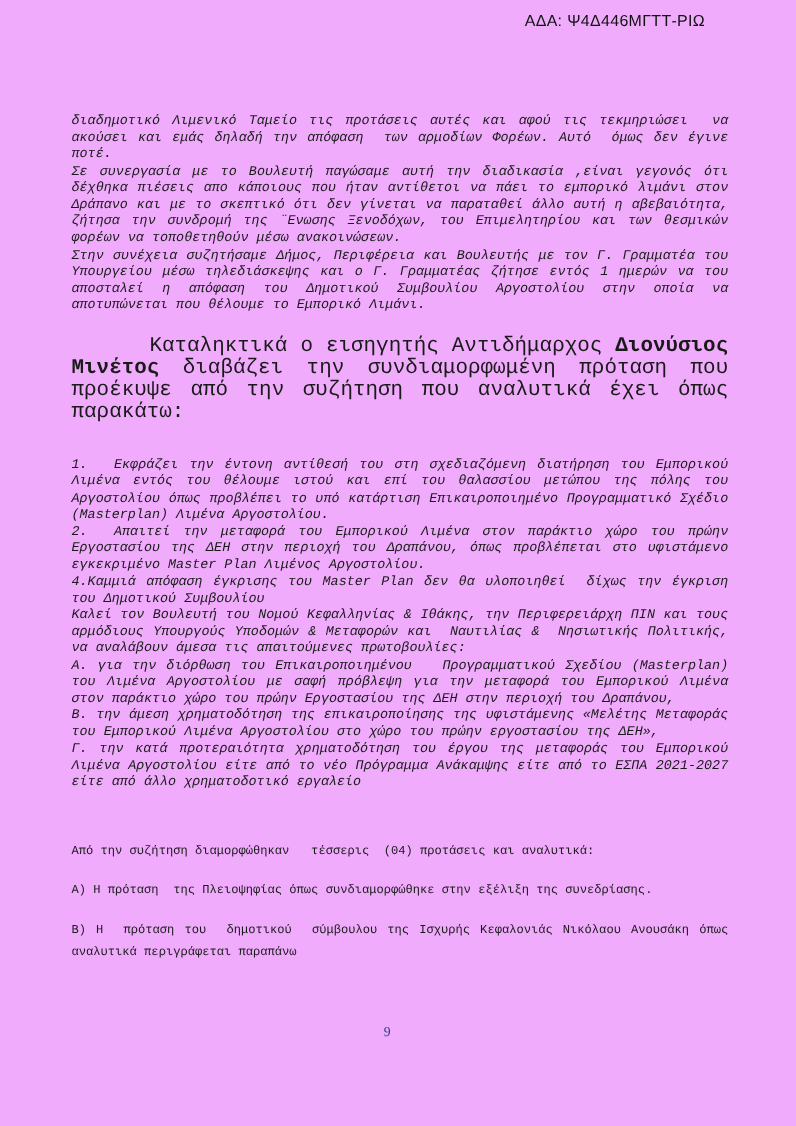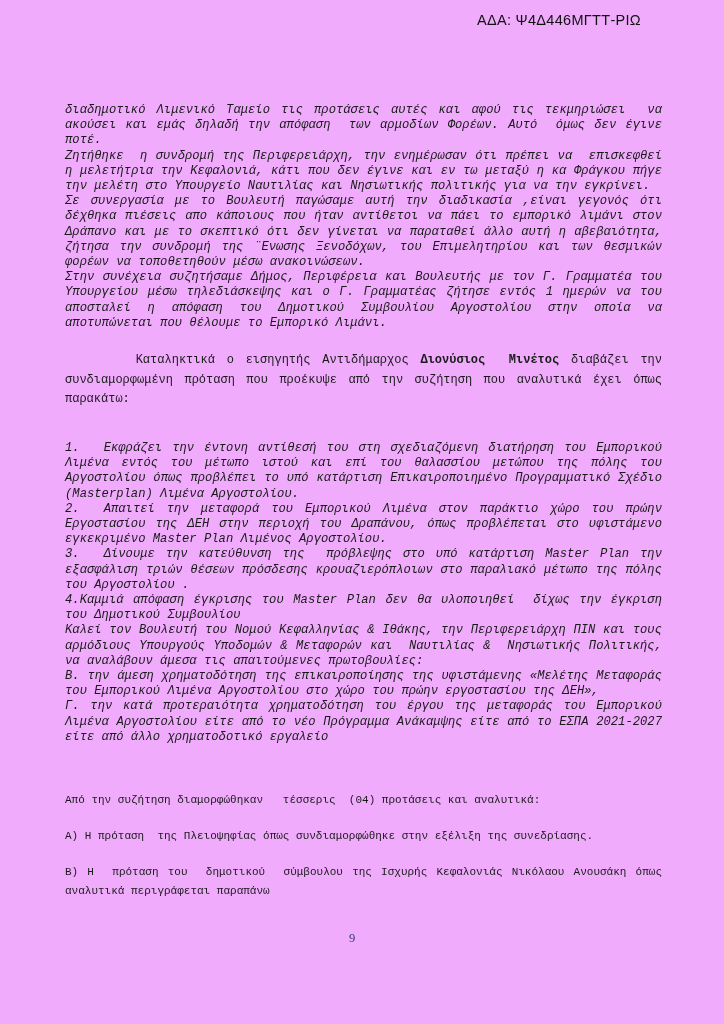--- a/index.html
+++ b/index.html
@@ -33,21 +33,21 @@
   .just { text-align: justify; }
   .prewrap { white-space: pre-wrap; }
   .ital p, p.ital {
     font-style: italic;
     font-size: 12.2px;
     line-height: 15.2px;
   }
   .speaker-para {
     margin-top: 33px;
     font-style: normal;
-    font-size: 12px;
+    font-size: 19px;
     line-height: 19.8px;
   }
   .bold { font-weight: bold; }
   .proposal { margin-top: 11px; }
   .tab { display: inline-block; width: 24px; }
   .conclusion { margin-top: 46px; }
   .conclusion p {
     font-style: normal;
     font-size: 11px;
     line-height: 19.8px;
@@ -67,35 +67,34 @@
 <body>
 
 <div class="page">
 
   <div class="ada">ΑΔΑ: Ψ4Δ446ΜΓΤΤ-ΡΙΩ</div>
 
   <div class="content">
 
     <section class="ital">
       <p class="just prewrap">διαδημοτικό Λιμενικό Ταμείο τις προτάσεις αυτές και αφού τις τεκμηριώσει  να ακούσει και εμάς δηλαδή την απόφαση  των αρμοδίων Φορέων. Αυτό  όμως δεν έγινε ποτέ.</p>
-      <p class="just prewrap">Ζητήθηκε  η συνδρομή της Περιφερειάρχη, την ενημέρωσαν ότι πρέπει να  επισκεφθεί η μελετήτρια την Κεφαλονιά, κάτι που δεν έγινε και εν τω μεταξύ η κα Φράγκου πήγε την μελέτη στο Υπουργείο Ναυτιλίας και Νησιωτικής πολιτικής για να την εγκρίνει.</p>
       <p class="just prewrap">Σε συνεργασία με το Βουλευτή παγώσαμε αυτή την διαδικασία ,είναι γεγονός ότι δέχθηκα πιέσεις απο κάποιους που ήταν αντίθετοι να πάει το εμπορικό λιμάνι στον Δράπανο και με το σκεπτικό ότι δεν γίνεται να παραταθεί άλλο αυτή η αβεβαιότητα, ζήτησα την συνδρομή της ¨Ενωσης Ξενοδόχων, του Επιμελητηρίου και των θεσμικών φορέων να τοποθετηθούν μέσω ανακοινώσεων.</p>
       <p class="just prewrap">Στην συνέχεια συζητήσαμε Δήμος, Περιφέρεια και Βουλευτής με τον Γ. Γραμματέα του Υπουργείου μέσω τηλεδιάσκεψης και ο Γ. Γραμματέας ζήτησε εντός 1 ημερών να του αποσταλεί η απόφαση του Δημοτικού Συμβουλίου Αργοστολίου στην οποία να αποτυπώνεται που θέλουμε το Εμπορικό Λιμάνι.</p>
     </section>
 
     <p class="speaker-para just prewrap">
       <span>Καταληκτικά ο εισηγητής Αντιδήμαρχος </span><span class="bold">Διονύσιος  Μινέτος</span><span> διαβάζει την συνδιαμορφωμένη πρόταση που προέκυψε από την συζήτηση που αναλυτικά έχει όπως παρακάτω:</span>
     </p>
 
     <section class="proposal ital">
-      <p class="just prewrap"><span>1.</span><span class="tab"></span><span>Εκφράζει την έντονη αντίθεσή του στη σχεδιαζόμενη διατήρηση του Εμπορικού Λιμένα εντός του μέτωπο ιστού και επί του θαλασσίου μετώπου της πόλης του Αργοστολίου όπως προβλέπει το υπό κατάρτιση Επικαιροποιημένο Προγραμματικό Σχέδιο (Masterplan) Λιμένα Αργοστολίου.</span></p>
+      <p class="just prewrap"><span>1.</span><span class="tab"></span><span>Εκφράζει την έντονη αντίθεσή του στη σχεδιαζόμενη διατήρηση του Εμπορικού Λιμένα εντός του θέλουμε ιστού και επί του θαλασσίου μετώπου της πόλης του Αργοστολίου όπως προβλέπει το υπό κατάρτιση Επικαιροποιημένο Προγραμματικό Σχέδιο (Masterplan) Λιμένα Αργοστολίου.</span></p>
       <p class="just prewrap"><span>2.</span><span class="tab"></span><span>Απαιτεί την μεταφορά του Εμπορικού Λιμένα στον παράκτιο χώρο του πρώην Εργοστασίου της ΔΕΗ στην περιοχή του Δραπάνου, όπως προβλέπεται στο υφιστάμενο εγκεκριμένο Master Plan Λιμένος Αργοστολίου.</span></p>
-      <p class="just prewrap"><span>3.</span><span class="tab"></span><span>Δίνουμε την κατεύθυνση της  πρόβλεψης στο υπό κατάρτιση Master Plan την εξασφάλιση τριών θέσεων πρόσδεσης κρουαζιερόπλοιων στο παραλιακό μέτωπο της πόλης του Αργοστολίου .</span></p>
       <p class="just prewrap">4.Καμμιά απόφαση έγκρισης του Master Plan δεν θα υλοποιηθεί  δίχως την έγκριση του Δημοτικού Συμβουλίου</p>
       <p class="just prewrap">Καλεί τον Βουλευτή του Νομού Κεφαλληνίας &amp; Ιθάκης, την Περιφερειάρχη ΠΙΝ και τους αρμόδιους Υπουργούς Υποδομών &amp; Μεταφορών και  Ναυτιλίας &amp;  Νησιωτικής Πολιτικής, να αναλάβουν άμεσα τις απαιτούμενες πρωτοβουλίες:</p>
+      <p class="just prewrap">Α. για την διόρθωση του Επικαιροποιημένου   Προγραμματικού Σχεδίου (Masterplan) του Λιμένα Αργοστολίου με σαφή πρόβλεψη για την μεταφορά του Εμπορικού Λιμένα στον παράκτιο χώρο του πρώην Εργοστασίου της ΔΕΗ στην περιοχή του Δραπάνου,</p>
       <p class="just prewrap">Β. την άμεση χρηματοδότηση της επικαιροποίησης της υφιστάμενης «Μελέτης Μεταφοράς του Εμπορικού Λιμένα Αργοστολίου στο χώρο του πρώην εργοστασίου της ΔΕΗ»,</p>
       <p class="just prewrap">Γ. την κατά προτεραιότητα χρηματοδότηση του έργου της μεταφοράς του Εμπορικού Λιμένα Αργοστολίου είτε από το νέο Πρόγραμμα Ανάκαμψης είτε από το ΕΣΠΑ 2021-2027 είτε από άλλο χρηματοδοτικό εργαλείο</p>
     </section>
 
     <section class="conclusion">
       <p class="prewrap">Από την συζήτηση διαμορφώθηκαν   τέσσερις  (04) προτάσεις και αναλυτικά:</p>
       <p class="opt prewrap">Α) Η πρόταση  της Πλειοψηφίας όπως συνδιαμορφώθηκε στην εξέλιξη της συνεδρίασης.</p>
       <p class="opt just prewrap">Β) Η  πρόταση του  δημοτικού  σύμβουλου της Ισχυρής Κεφαλονιάς Νικόλαου Ανουσάκη όπως αναλυτικά περιγράφεται παραπάνω</p>
     </section>
 

